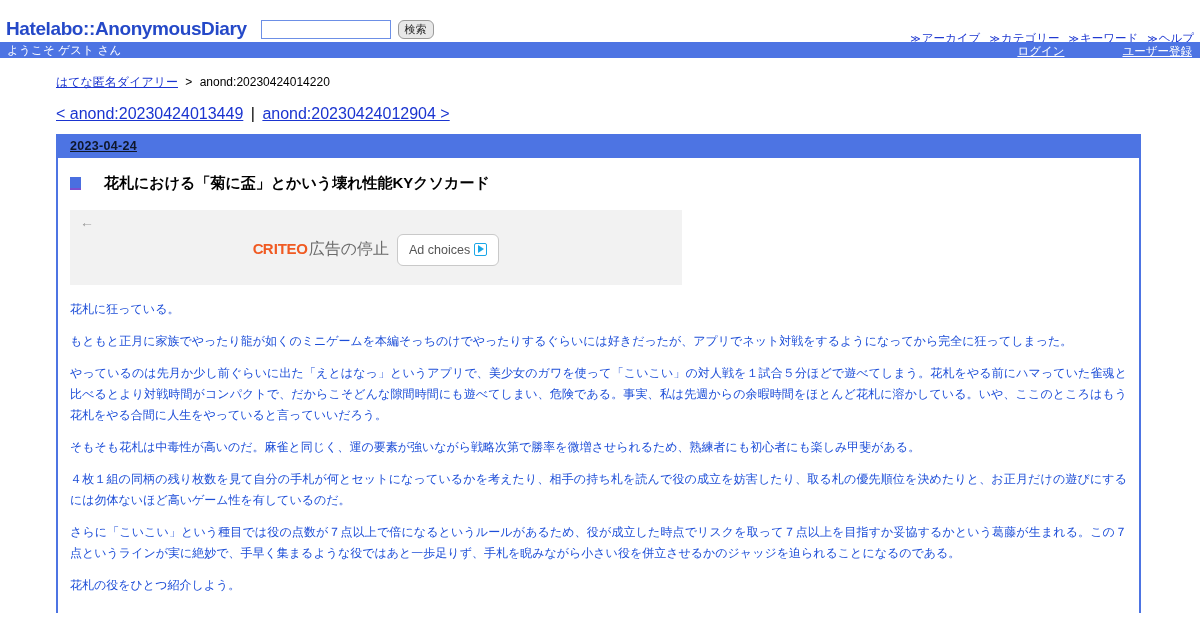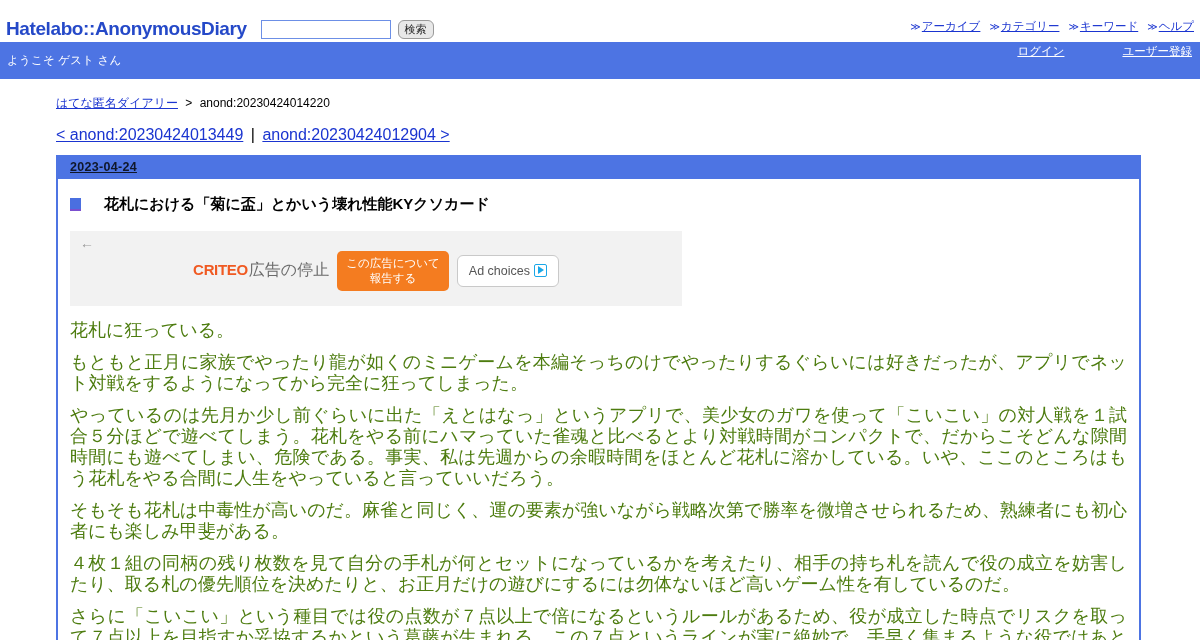--- a/index.html
+++ b/index.html
@@ -60,21 +60,21 @@
     background: #e8e8e8;
     border: 1px solid #9a9a9a;
     border-radius: 6px;
     padding: 1px 6px 2px;
     line-height: 14px;
     cursor: pointer;
   }
   .header-nav {
     position: absolute;
     right: 6px;
-    top: 3px;
+    top: 15px;
     display: flex;
     align-items: center;
     gap: 9px;
     font-size: 11.5px;
   }
   .header-nav a {
     color: #1a34d0;
     text-decoration: underline;
     white-space: nowrap;
   }
@@ -82,21 +82,21 @@
     color: #1a34d0;
     margin-right: 1px;
     font-size: 10px;
     text-decoration: none;
     display: inline-block;
   }
 
   
   .user-bar {
     position: relative;
-    height: 37px;
+    height: 16px;
     background: #4d74e3;
     color: #ffffff;
     display: flex;
     align-items: center;
     padding: 0 7px;
     box-sizing: border-box;
     font-size: 11.5px;
   }
   .user-bar .greeting { letter-spacing: 0.2px; }
   .user-links {
@@ -274,23 +274,23 @@
     border-bottom: 4px solid transparent;
     margin-left: 1px;
   }
 
   
   .entry-content {
     margin-top: 14px;
   }
   .entry-content p {
     margin: 0 0 11px 0;
-    font-size: 18px;
+    font-size: 12px;
     line-height: 21px;
-    color: #4d7c0f;
+    color: #1d4ed8;
     text-align: justify;
   }
 </style>
 </head>
 <body>
 
 <div class="site-header">
   <span class="site-title">Hatelabo::AnonymousDiary</span>
 
   <div class="search-form">
@@ -339,24 +339,20 @@
       <a href="#">花札における「菊に盃」とかいう壊れ性能KYクソカード</a>
     </h1>
 
     <div class="ad-block">
       <span class="ad-back-arrow">←</span>
       <div class="ad-inner">
         <div class="criteo-row">
           <span class="criteo-logo"><span>C</span><span class="flip">Я</span><span>ITEO</span></span>
           <span class="criteo-text">広告の停止</span>
         </div>
-        <button class="report-button">
-          <span>この広告について</span><br>
-          <span>報告する</span>
-        </button>
         <div class="adchoices-button">
           <span>Ad choices</span>
           <span class="adchoices-glyph">
               <span class="tri"></span>
             </span>
         </div>
       </div>
     </div>
 
     <div class="entry-content">

